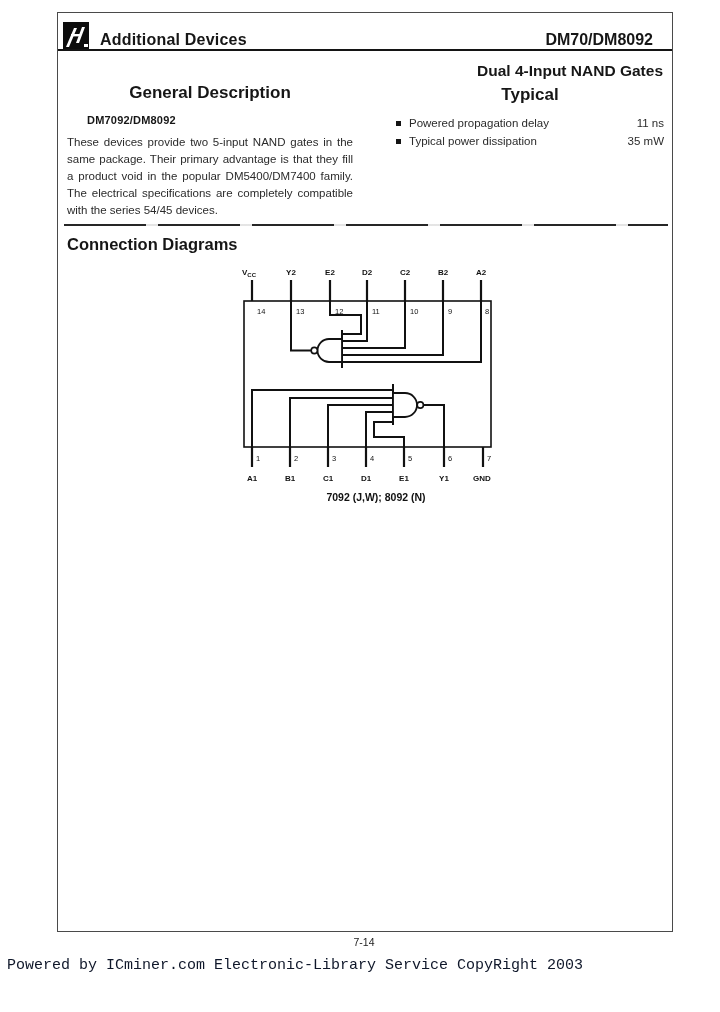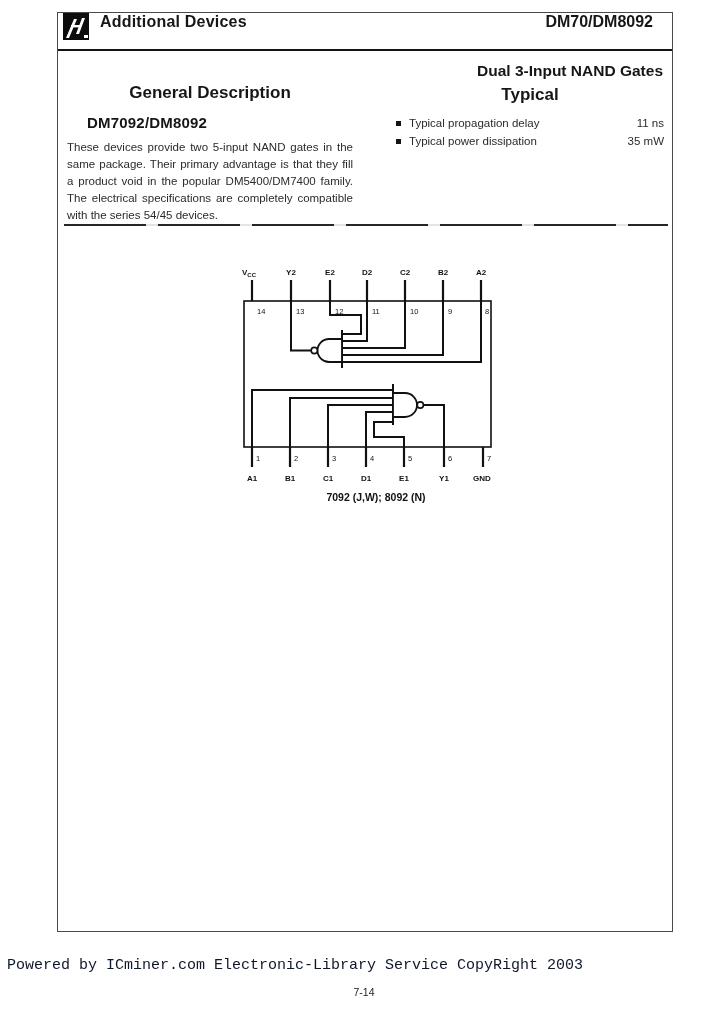--- a/index.html
+++ b/index.html
@@ -1,43 +1,43 @@
 <!DOCTYPE html>
 <html><head>
 <meta charset="utf-8">
 <style>
   html,body{margin:0;padding:0;background:#fff;}
   .canvas{position:relative;width:720px;height:1012px;background:#fff;
           font-family:"Liberation Sans",sans-serif;color:#161616;overflow:hidden;}
   .page{position:absolute;left:57px;top:12px;width:614px;height:918px;border:1px solid #4a4a4a;}
   .header{position:absolute;left:0;top:0;right:0;height:36px;border-bottom:2px solid #141414;
-          display:flex;align-items:flex-start;}
+          display:flex;align-items:flex-end;}
   .logo{margin-left:5px;flex:none;}
   .brand{font-size:16px;font-weight:bold;margin-left:11px;letter-spacing:.2px;}
   .partno{margin-left:auto;margin-right:19px;font-size:16px;font-weight:bold;}
   .subtitle{position:absolute;right:9px;top:49px;font-size:15.5px;font-weight:bold;}
   .h1{font-size:17px;font-weight:bold;text-align:center;}
   .gd{position:absolute;left:9px;top:70px;width:286px;}
-  .gd .sub{font-size:15px;font-weight:bold;margin-top:11px;letter-spacing:.2px;padding-left:20px;}
+  .gd .sub{font-size:11px;font-weight:bold;margin-top:11px;letter-spacing:.2px;padding-left:20px;}
   .gd .body{font-size:11.5px;line-height:17px;text-align:justify;margin:8px 0 0 0;color:#2b2b2b;}
   .ft{position:absolute;left:338px;top:72px;width:268px;}
   .flist{margin-top:12px;}
   .frow{display:flex;align-items:center;font-size:11.5px;margin-top:6px;color:#2b2b2b;}
   .bullet{width:5px;height:5px;background:#141414;margin-right:8px;flex:none;}
   .fvalue{margin-left:auto;}
   .rule{position:absolute;left:6px;right:4px;top:211px;height:2px;
         background:repeating-linear-gradient(90deg,#262626 0px,#262626 82px,
                    rgba(38,38,38,.12) 82px,rgba(38,38,38,.12) 94px);}
   .cdh{position:absolute;left:9px;top:222px;font-size:16.5px;font-weight:bold;}
   .diagram{position:absolute;left:178px;top:249px;}
   .diagram text{font-family:"Liberation Sans",sans-serif;fill:#111;}
   .pin-label{font-size:8px;font-weight:bold;}
   .pin-number{font-size:7.5px;}
   .caption{font-size:10.5px;font-weight:bold;}
-  .pageno{position:absolute;left:57px;top:986px;width:614px;text-align:center;
+  .pageno{position:absolute;left:57px;top:936px;width:614px;text-align:center;
           font-size:10.5px;color:#222;}
   .watermark{position:absolute;left:7px;top:957px;font-family:"Liberation Mono",monospace;
           font-size:15px;color:#0f172a;white-space:nowrap;}
 </style>
 </head>
 <body>
 
 <div class="canvas">
   <div class="page">
 
@@ -46,46 +46,47 @@
         <rect x="0" y="0" width="26" height="27" fill="#0d0d0d"></rect>
         <polygon points="3,25 11,6 14,6 6,25" fill="#fff"></polygon>
         <polygon points="13,21 19,5 22,5 16,21" fill="#fff"></polygon>
         <rect x="8" y="12" width="9" height="2.4" fill="#fff"></rect>
         <rect x="21" y="22" width="4" height="3" fill="#fff"></rect>
       </svg>
       <div class="brand">Additional Devices</div>
       <div class="partno">DM70/DM8092</div>
     </div>
 
-    <div class="subtitle">Dual 3-Input NAND Gates</div>
+    <div class="subtitle">Dual 4-Input NAND Gates</div>
 
     <div class="gd">
       <div class="h1">General Description</div>
       <div class="sub">DM7092/DM8092</div>
       <p class="body">These devices provide two 5-input NAND gates in the same package. Their primary advantage is that they fill a product void in the popular DM5400/DM7400 family. The electrical specifications are completely compatible with the series 54/45 devices.</p>
     </div>
 
     <div class="ft">
       <div class="h1">Typical</div>
       <div class="flist">
         <div class="frow">
           <span class="bullet"></span>
-          <span>Typical propagation delay</span>
+          <span>Powered propagation delay</span>
           <span class="fvalue">11 ns</span>
         </div>
         <div class="frow">
           <span class="bullet"></span>
           <span>Typical power dissipation</span>
           <span class="fvalue">35 mW</span>
         </div>
       </div>
     </div>
 
     <div class="rule"></div>
 
+    <div class="cdh">Connection Diagrams</div>
 
     <svg class="diagram" width="270" height="250" viewBox="0 0 270 250">
 
       <rect x="8" y="39" width="247" height="146" fill="none" stroke="#111" stroke-width="1.6"></rect>
 
       <g stroke="#111" stroke-width="2.2">
         <path d="M16 18 V39"></path>
           <path d="M55 18 V39"></path>
           <path d="M94 18 V39"></path>
         <path d="M131 18 V39"></path>

